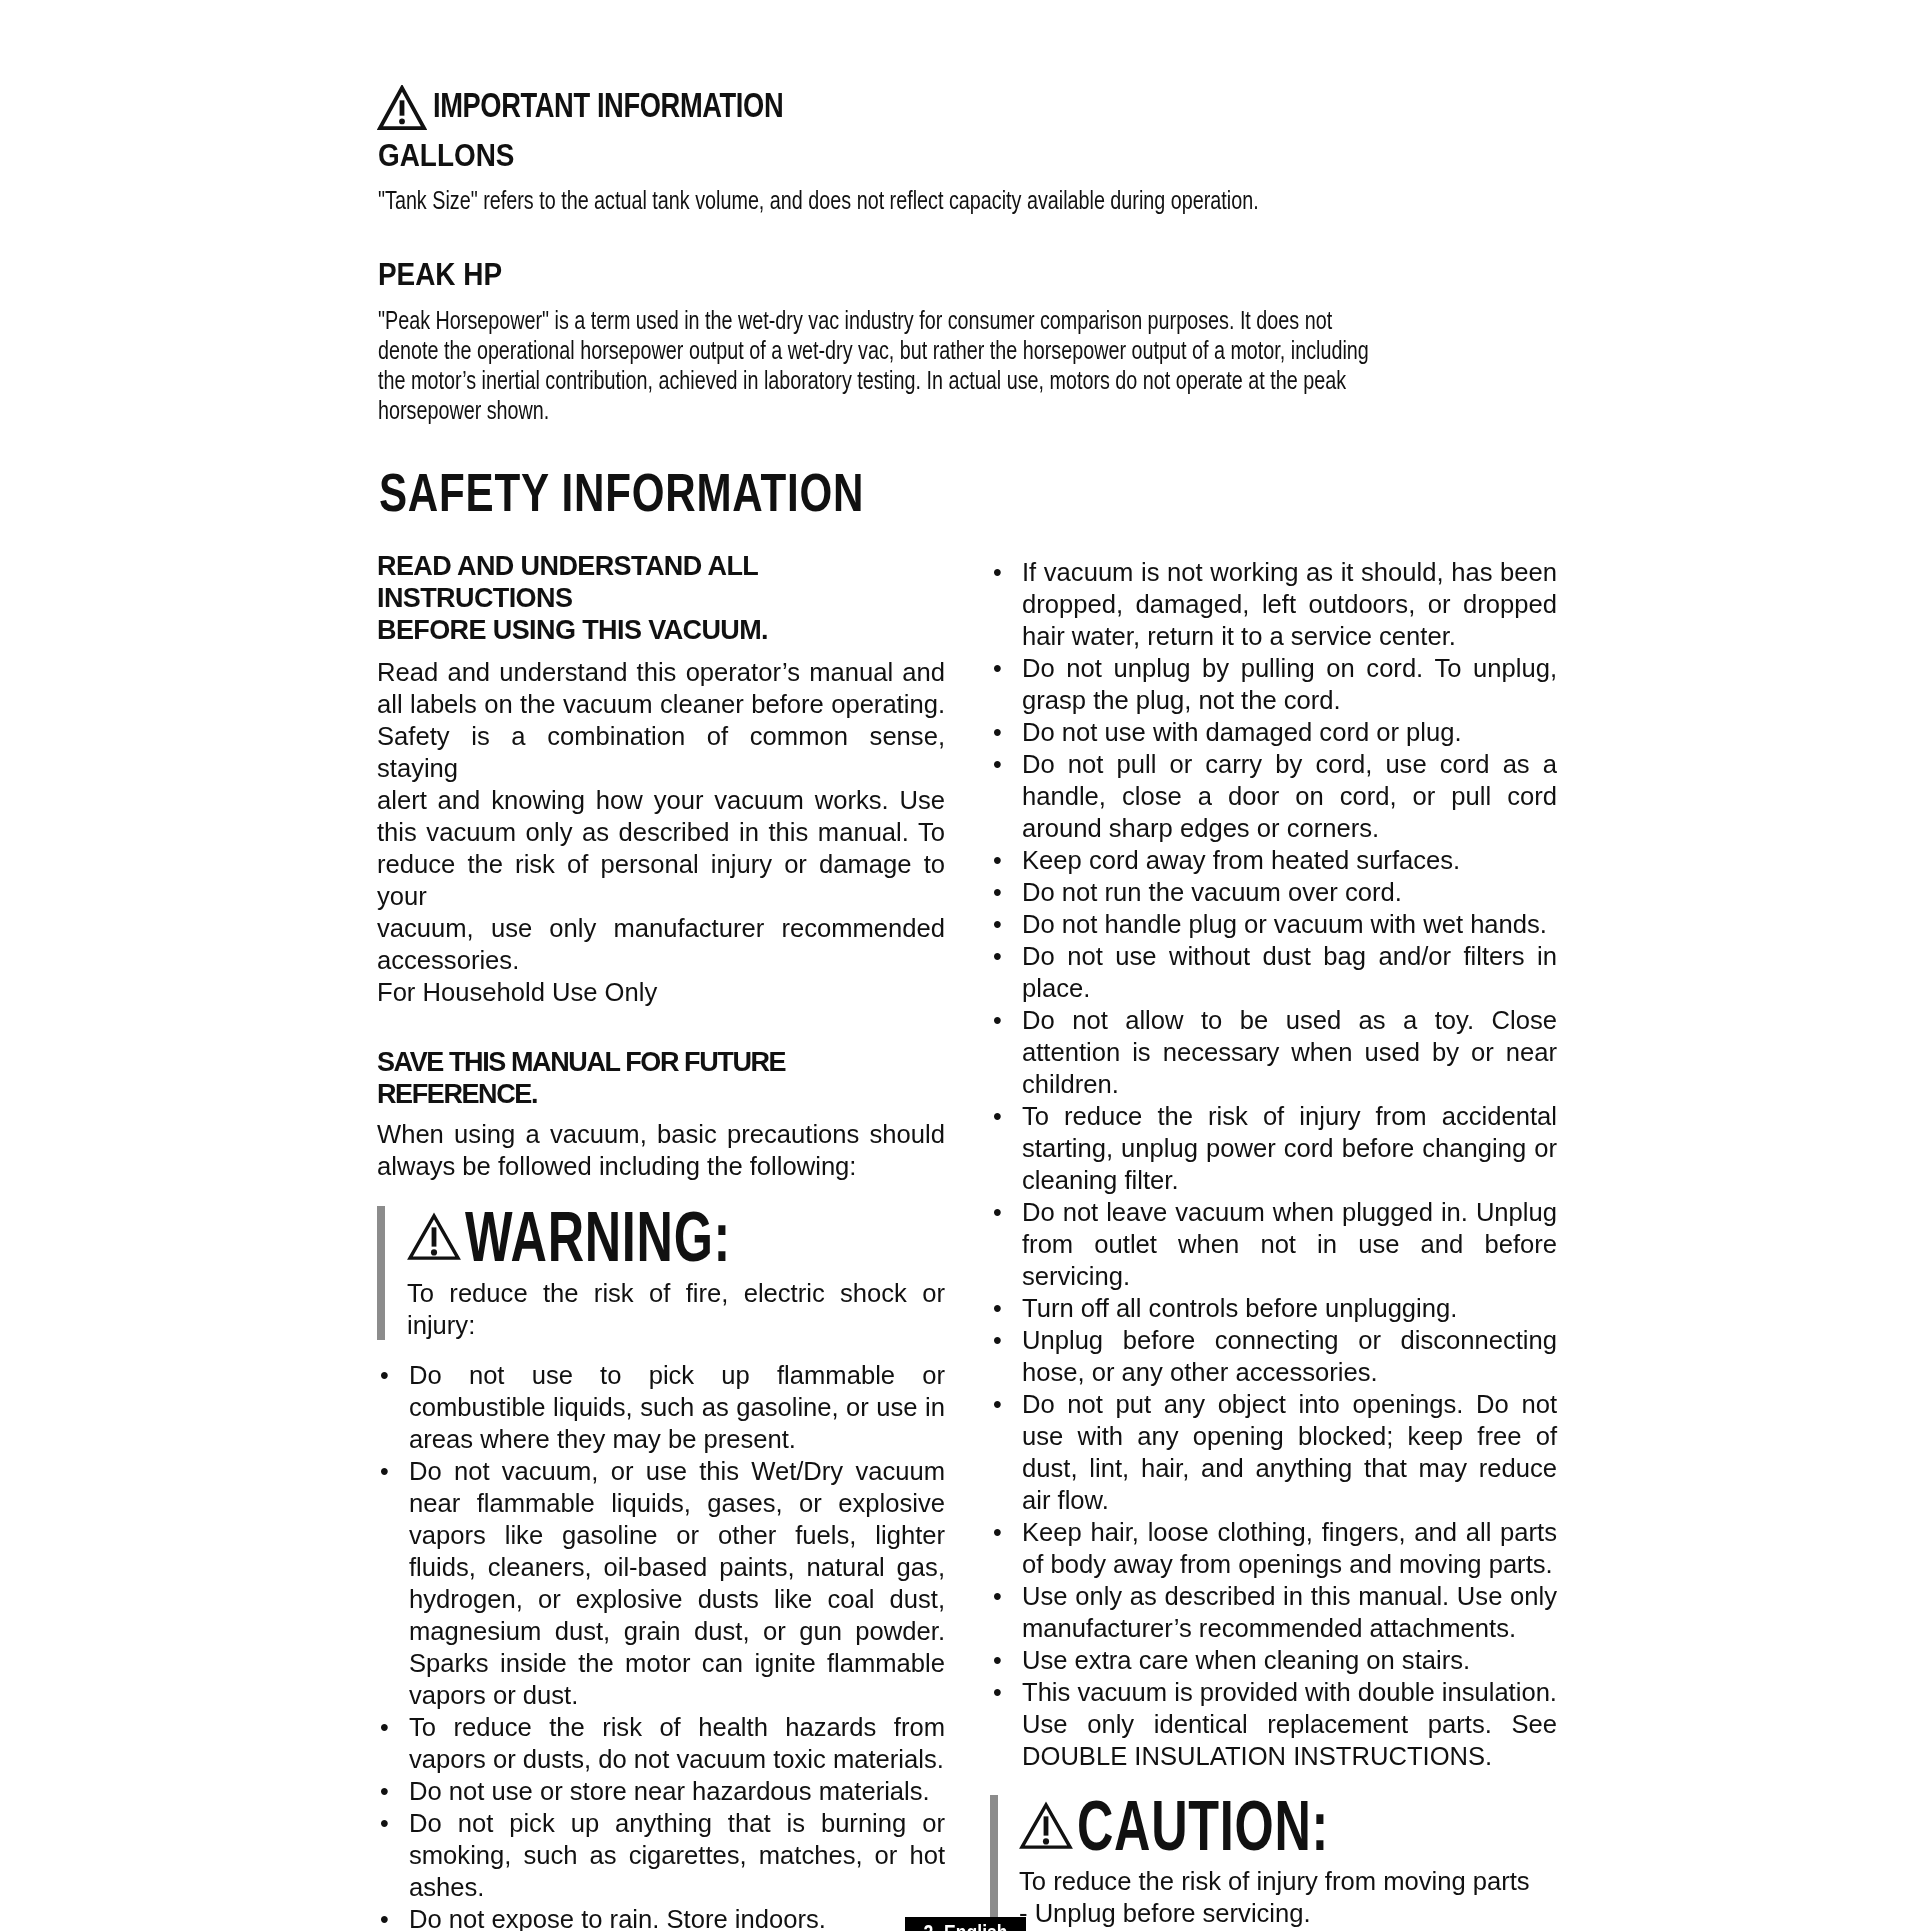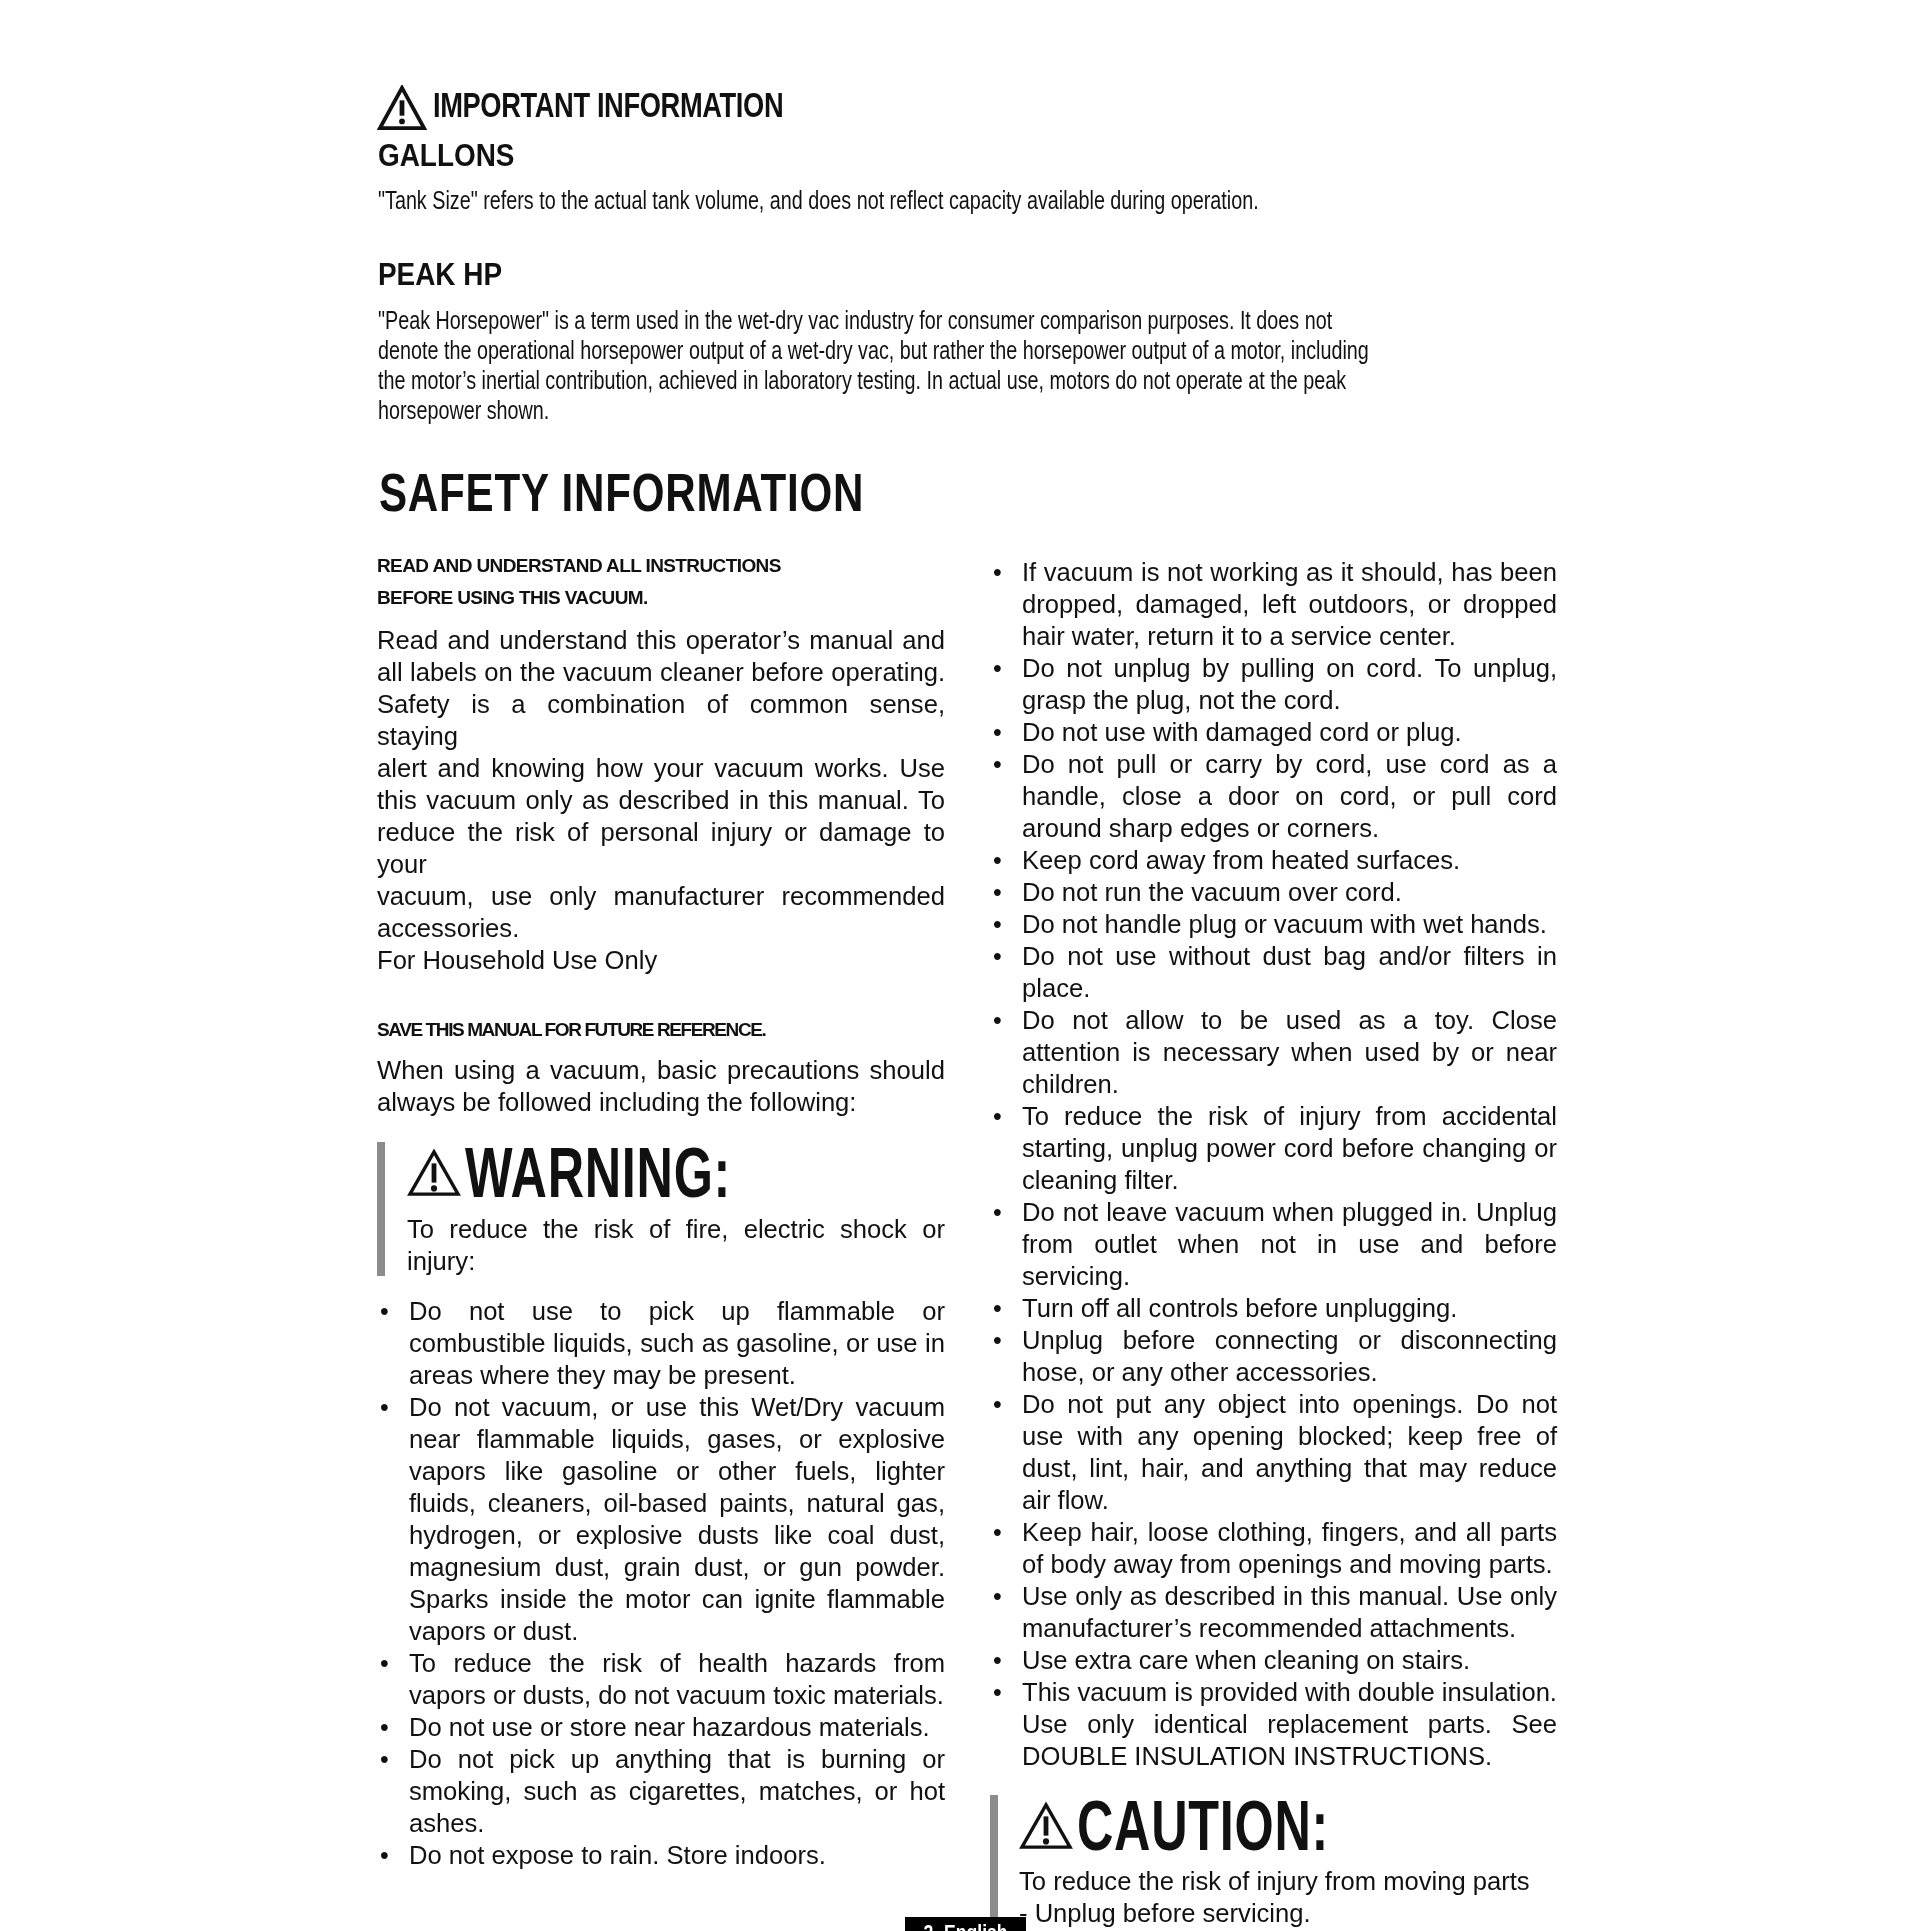--- a/index.html
+++ b/index.html
@@ -8,21 +8,21 @@
   .imp-head { left:377px; top:85px; height:42px; display:flex; }
   .imp-head .tri { width:50px; height:46px; margin-right:5.8px; }
   .imp-head .t { font-weight:bold; font-size:35px; line-height:39px; display:inline-block; transform:scaleX(0.78); transform-origin:left bottom; white-space:nowrap; letter-spacing:-0.5px; }
   .h2 { font-weight:bold; font-size:31px; line-height:35px;text-align:center; }
   .narrow { display:inline-block; transform:scaleX(0.76); transform-origin:left top; white-space:nowrap; }
   .info-p { font-size:26px; line-height:30px; width:1545px; }
   .info-p span.l { display:block; white-space:nowrap; transform:scaleX(0.76); transform-origin:left top; }
   .safety-title { left:379px; top:463px; font-weight:bold; font-size:54px; line-height:58px; }
   .safety-title span { display:inline-block; transform:scaleX(0.78); transform-origin:left top; white-space:nowrap; letter-spacing:1px; }
   .col { position:absolute; width:568px; font-size:25.6px; line-height:32px; }
-  .col .bold-h { font-weight:bold; font-size:19px; line-height:32px; letter-spacing:-0.6px; }
+  .col .bold-h { font-weight:bold; font-size:27px; line-height:32px; letter-spacing:-0.6px; }
   .col p { margin:0; text-align:justify; text-align-last:left; }
   .col .justify-lines span { display:block; text-align:justify; text-align-last:justify; }
   .col .justify-lines span.last { text-align-last:left; }
   ul.bl { list-style:none; margin:0; padding:0; }
   ul.bl li { position:relative; padding-left:32px; text-align:justify; }
   ul.bl li::before { content:"\2022"; position:absolute; left:2.9px; top:0; font-size:25px; }
   .alert-box { position:relative; padding-left:30px; }
   .alert-box .bar { position:absolute; left:0; top:3.9px; bottom:1.9px; width:7.7px; background:#8c8c8c; }
   .alert-title { display:flex; align-items:center; height:70px; }
   .alert-title svg { width:54px; height:50px; margin-right:3.9px; }

